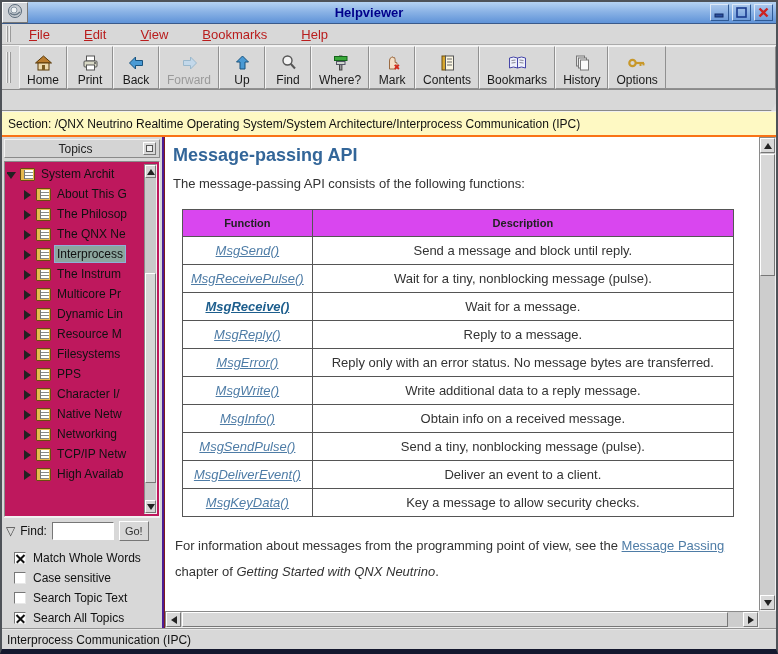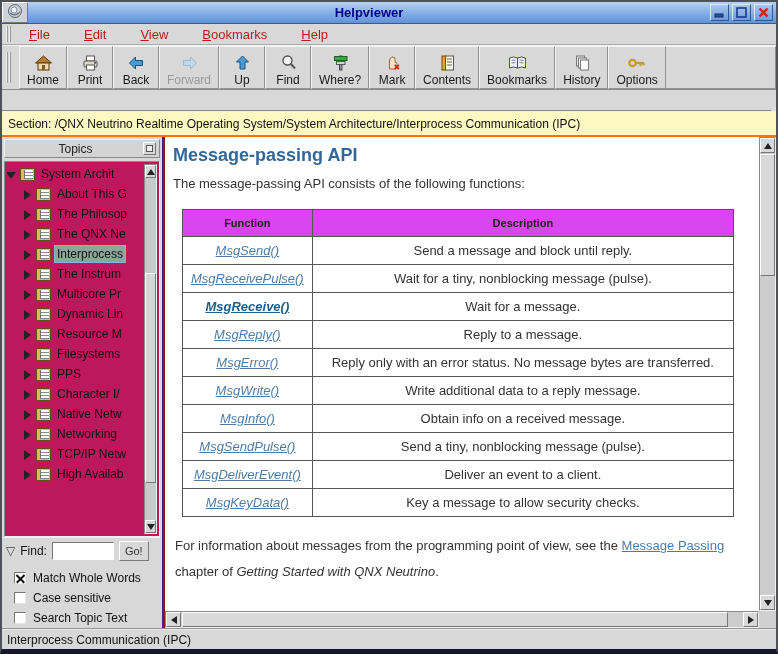--- a/index.html
+++ b/index.html
@@ -460,20 +460,24 @@
             <span class="opt-label">Match Whole Words</span>
           </div>
         <div class="opt">
             <span class="cb"></span>
             <span class="opt-label">Case sensitive</span>
           </div>
         <div class="opt">
             <span class="cb"></span>
             <span class="opt-label">Search Topic Text</span>
           </div>
+        <div class="opt">
+            <span class="cb checked"></span>
+            <span class="opt-label">Search All Topics</span>
+          </div>
       </div>
     </div>
 
     <div class="content">
       <div class="content-inner">
         <div class="doc-heading">Message-passing API</div>
         <div class="doc-intro">The message-passing API consists of the following functions:</div>
 
         <table class="fn-table">
           <tbody>

